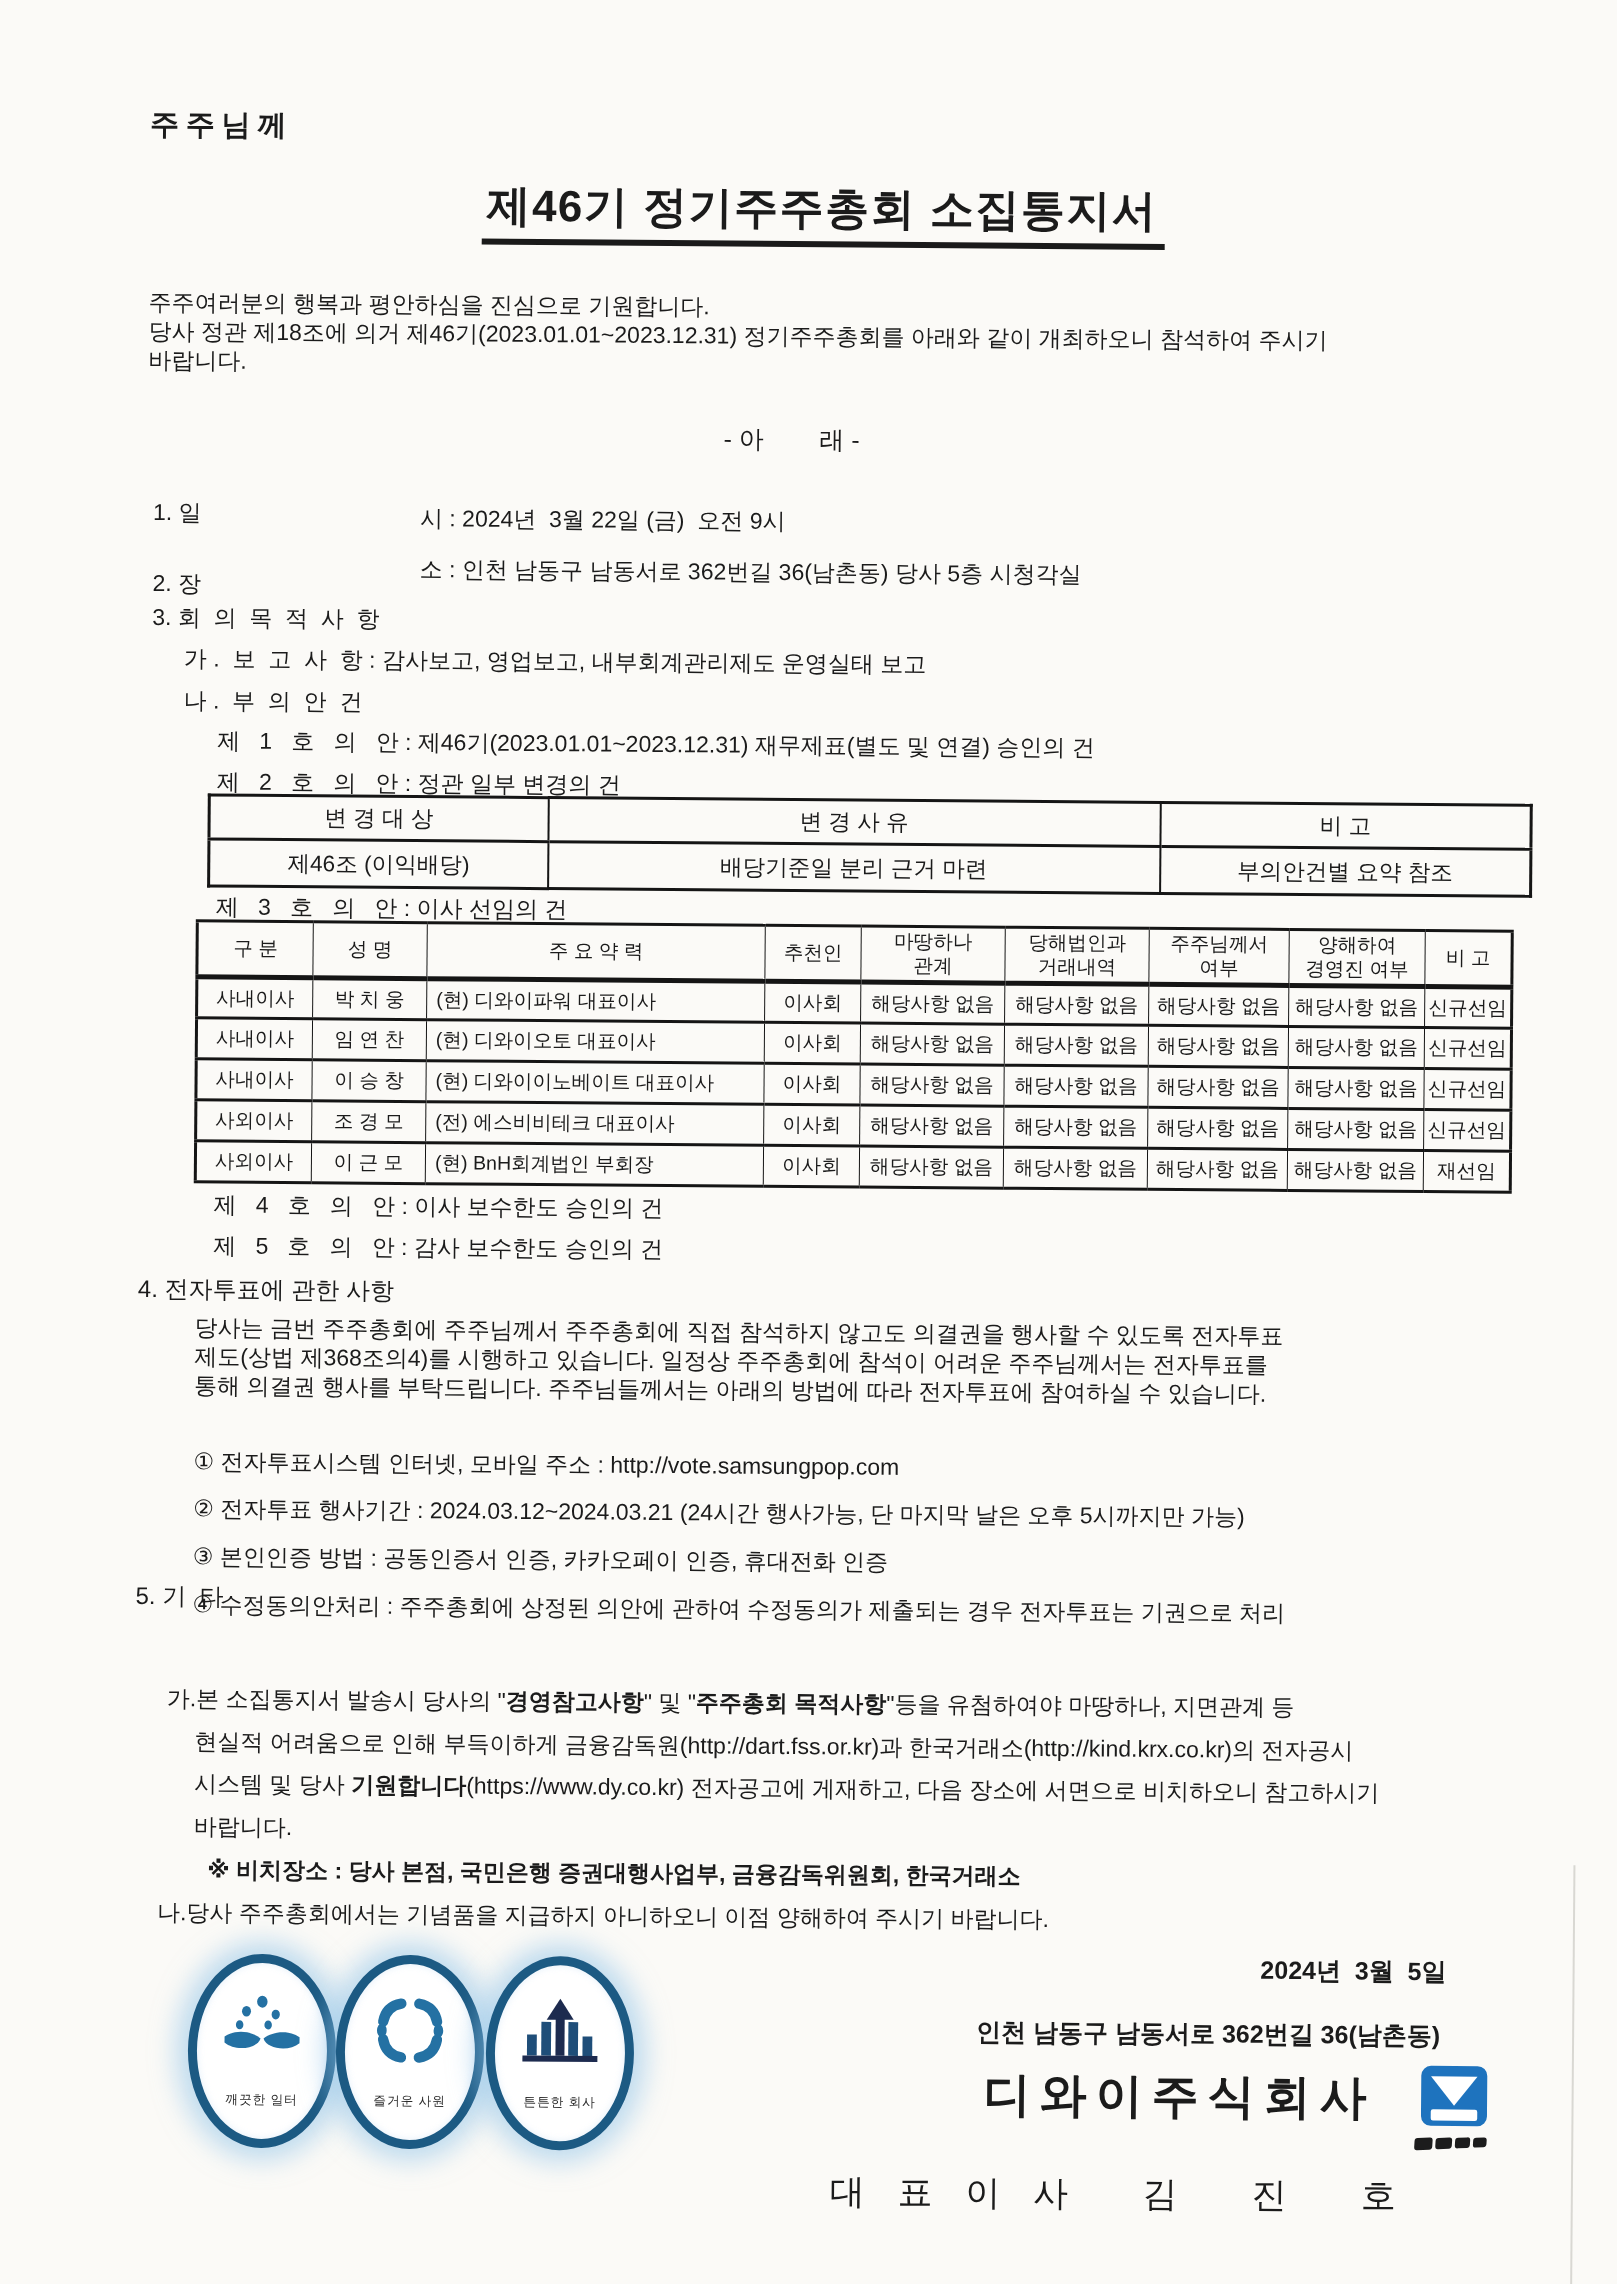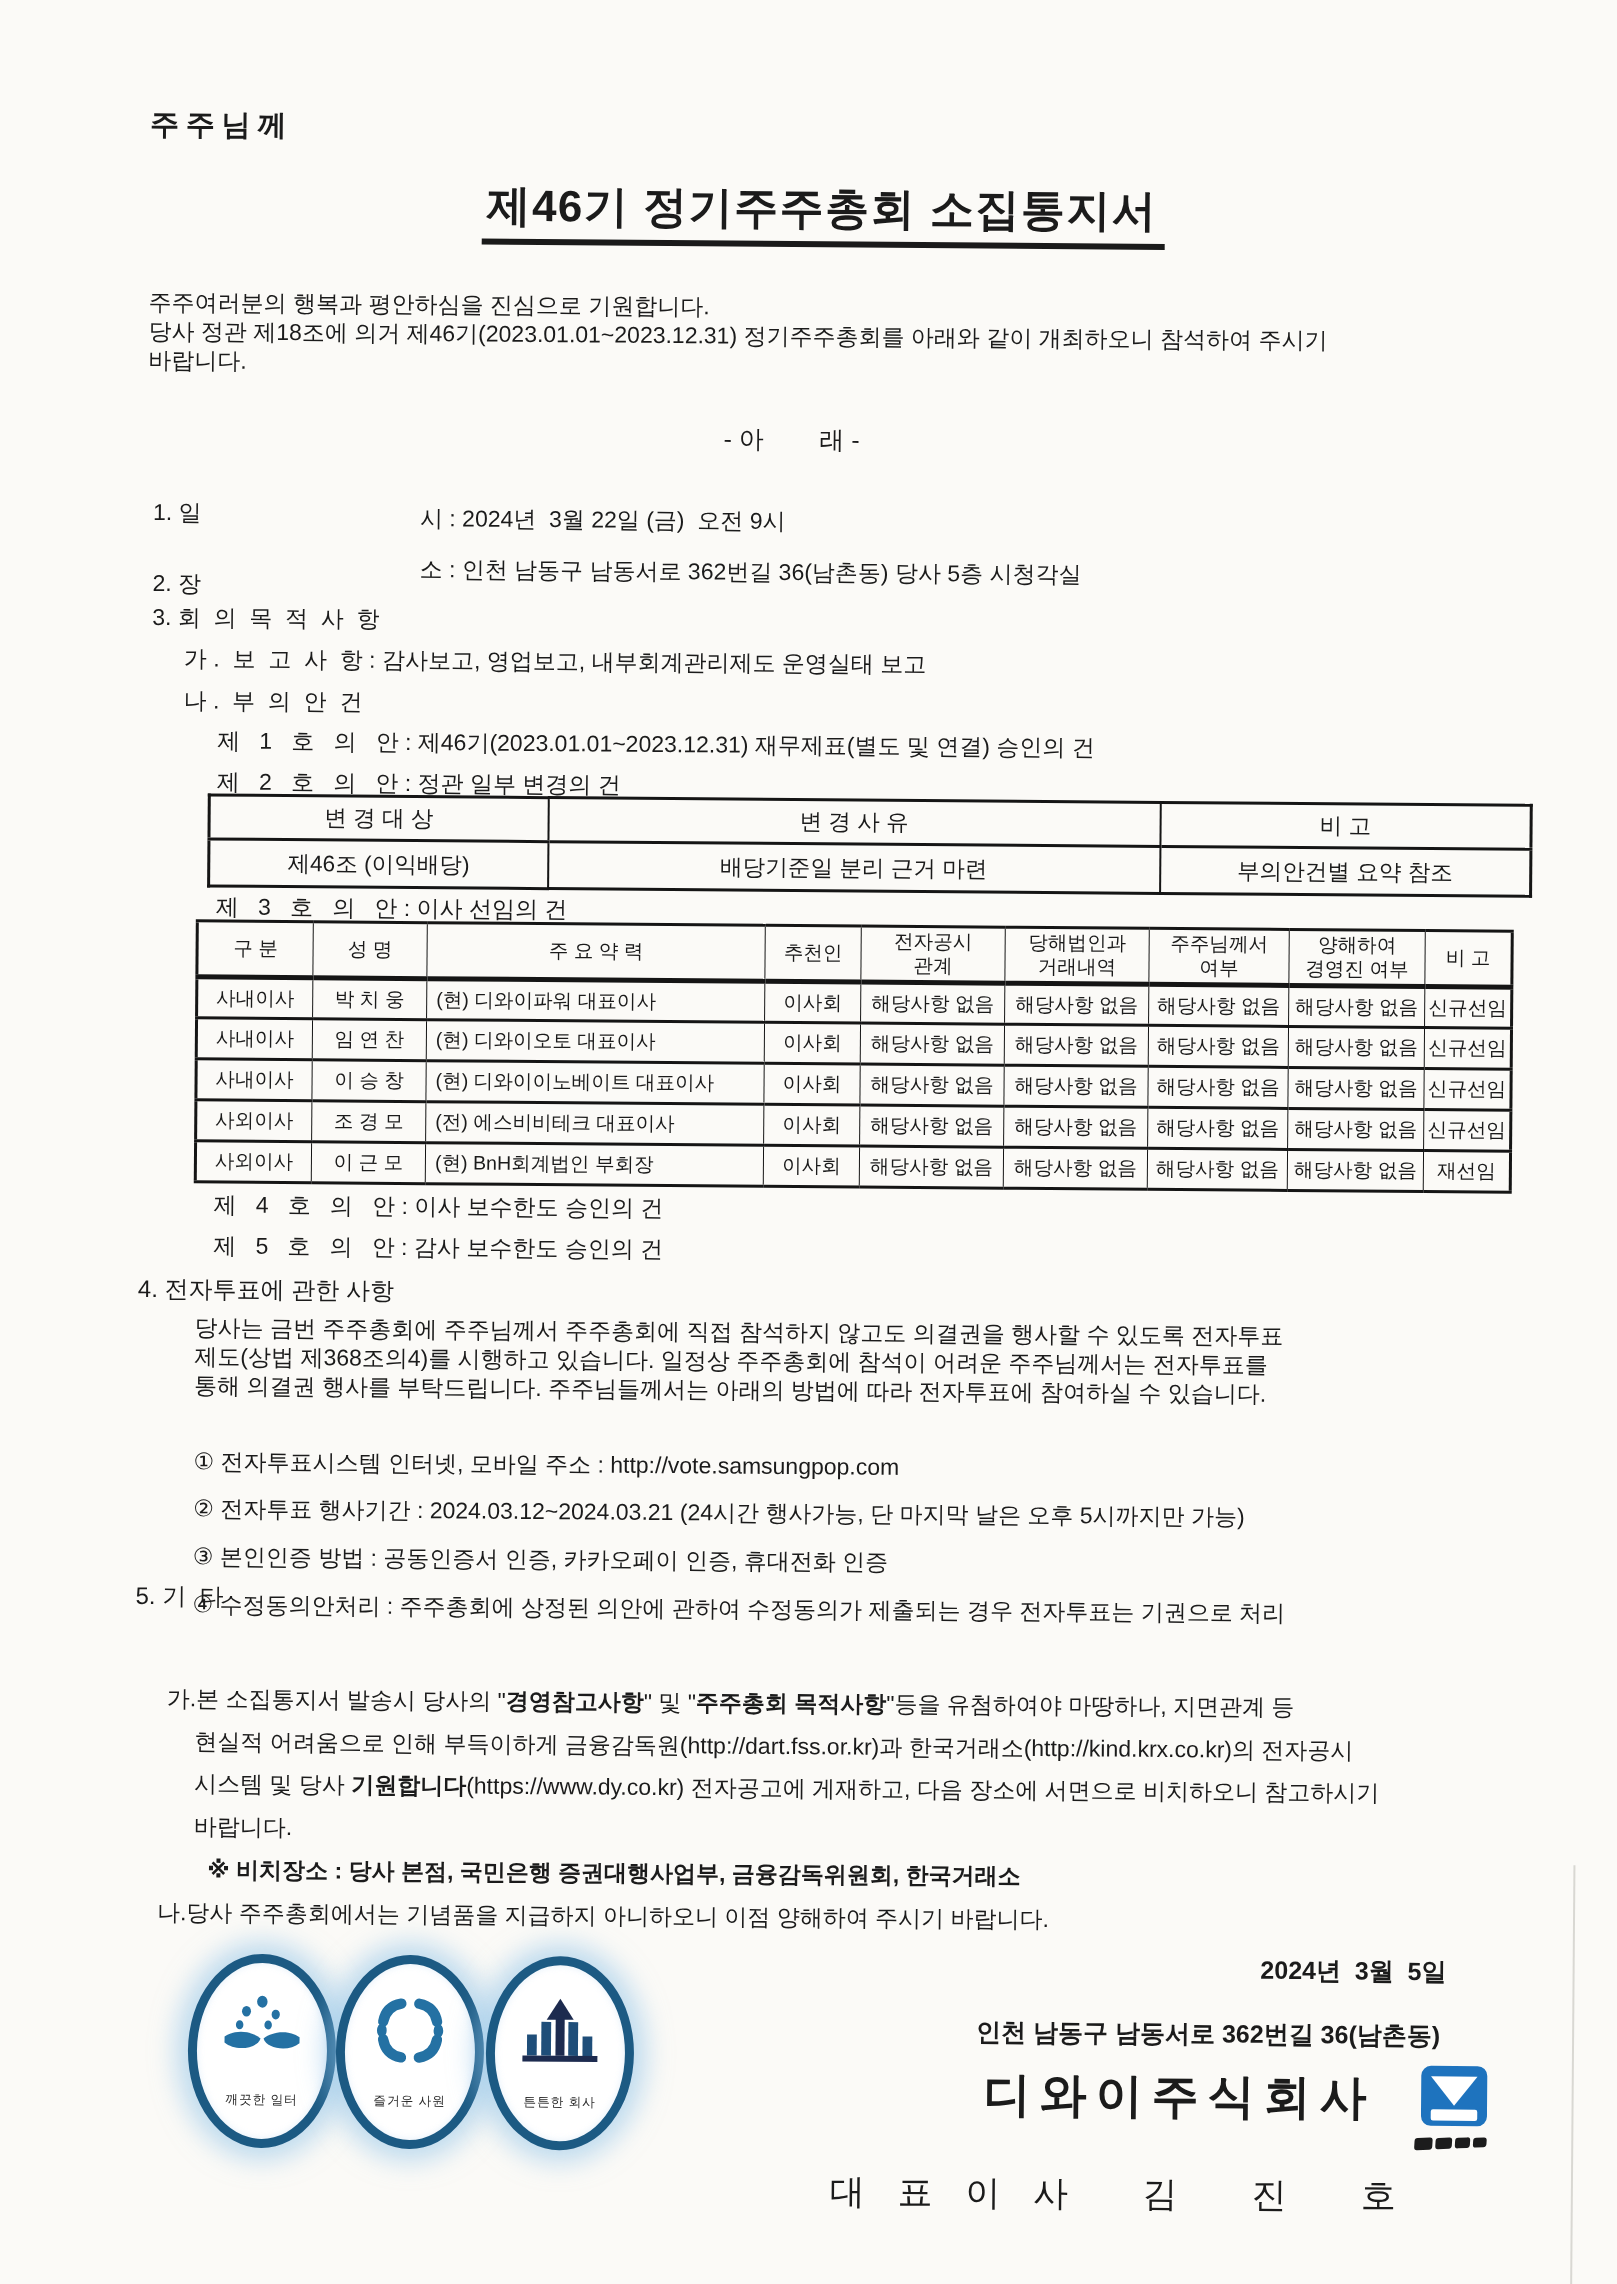--- a/index.html
+++ b/index.html
@@ -136,21 +136,21 @@
           <col style="width:140px">
           <col style="width:136px">
           <col style="width:87px">
     </colgroup>
     <thead>
       <tr>
         <th>구 분</th>
         <th>성  명</th>
         <th>주 요 약 력</th>
         <th>추천인</th>
-        <th>전자공시
+        <th>마땅하나
 관계</th>
         <th>당해법인과
 거래내역</th>
         <th>주주님께서
 여부</th>
         <th>양해하여
 경영진 여부</th>
         <th>비 고</th>
       </tr>
     </thead>

